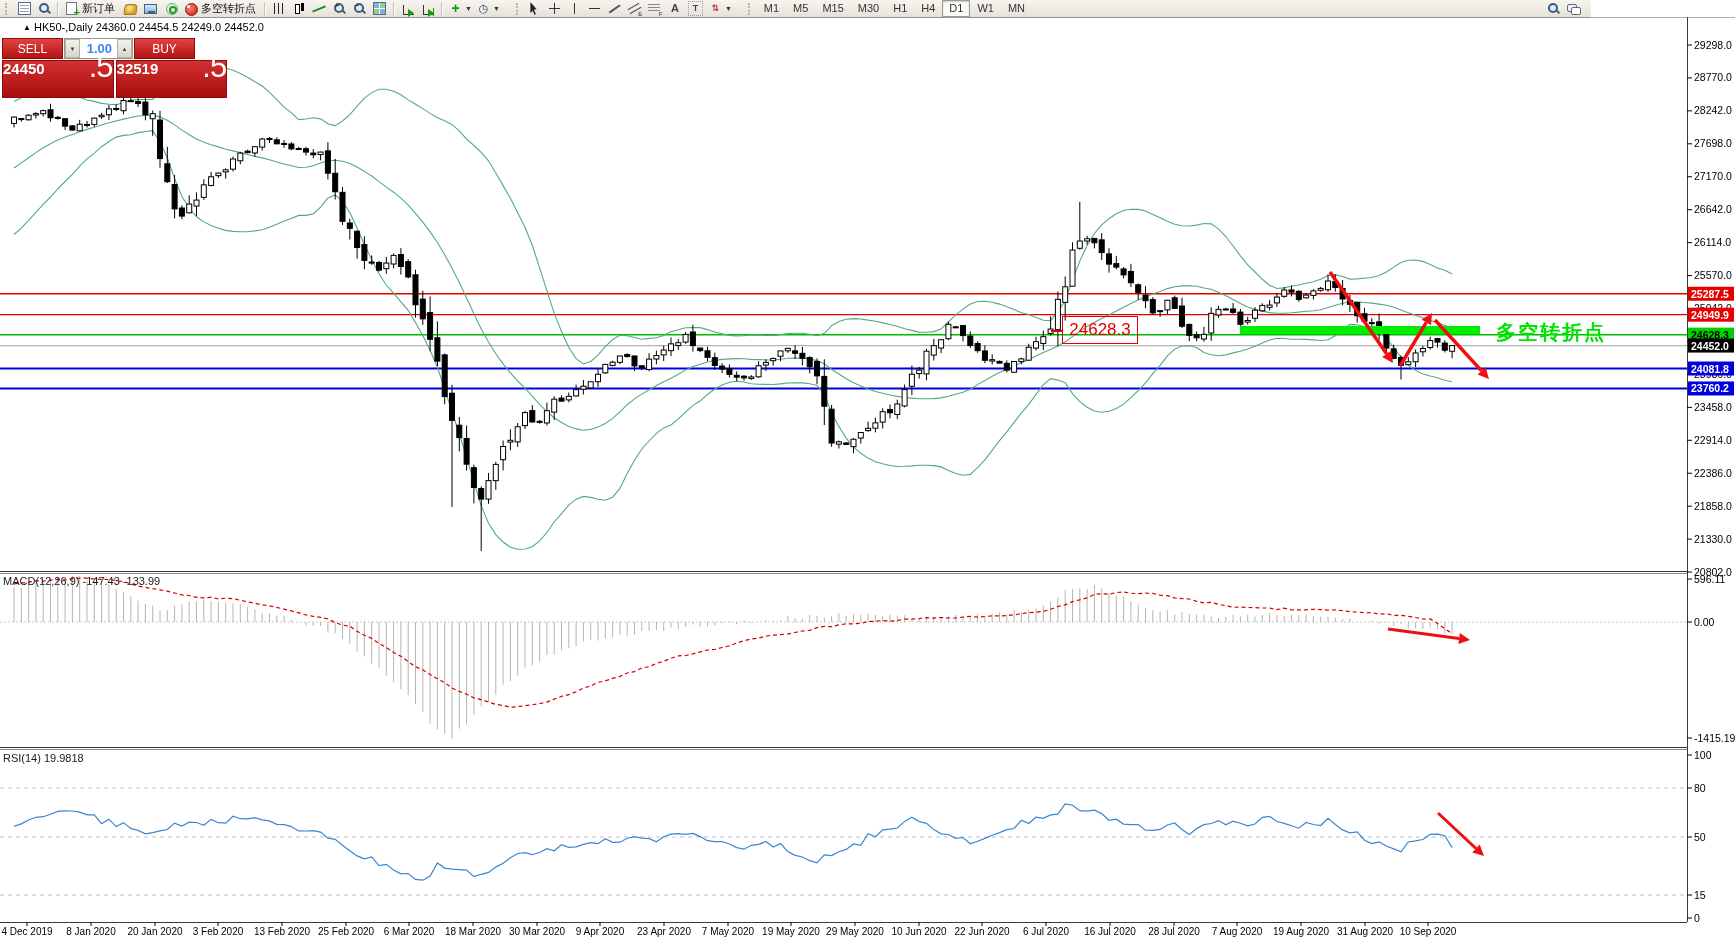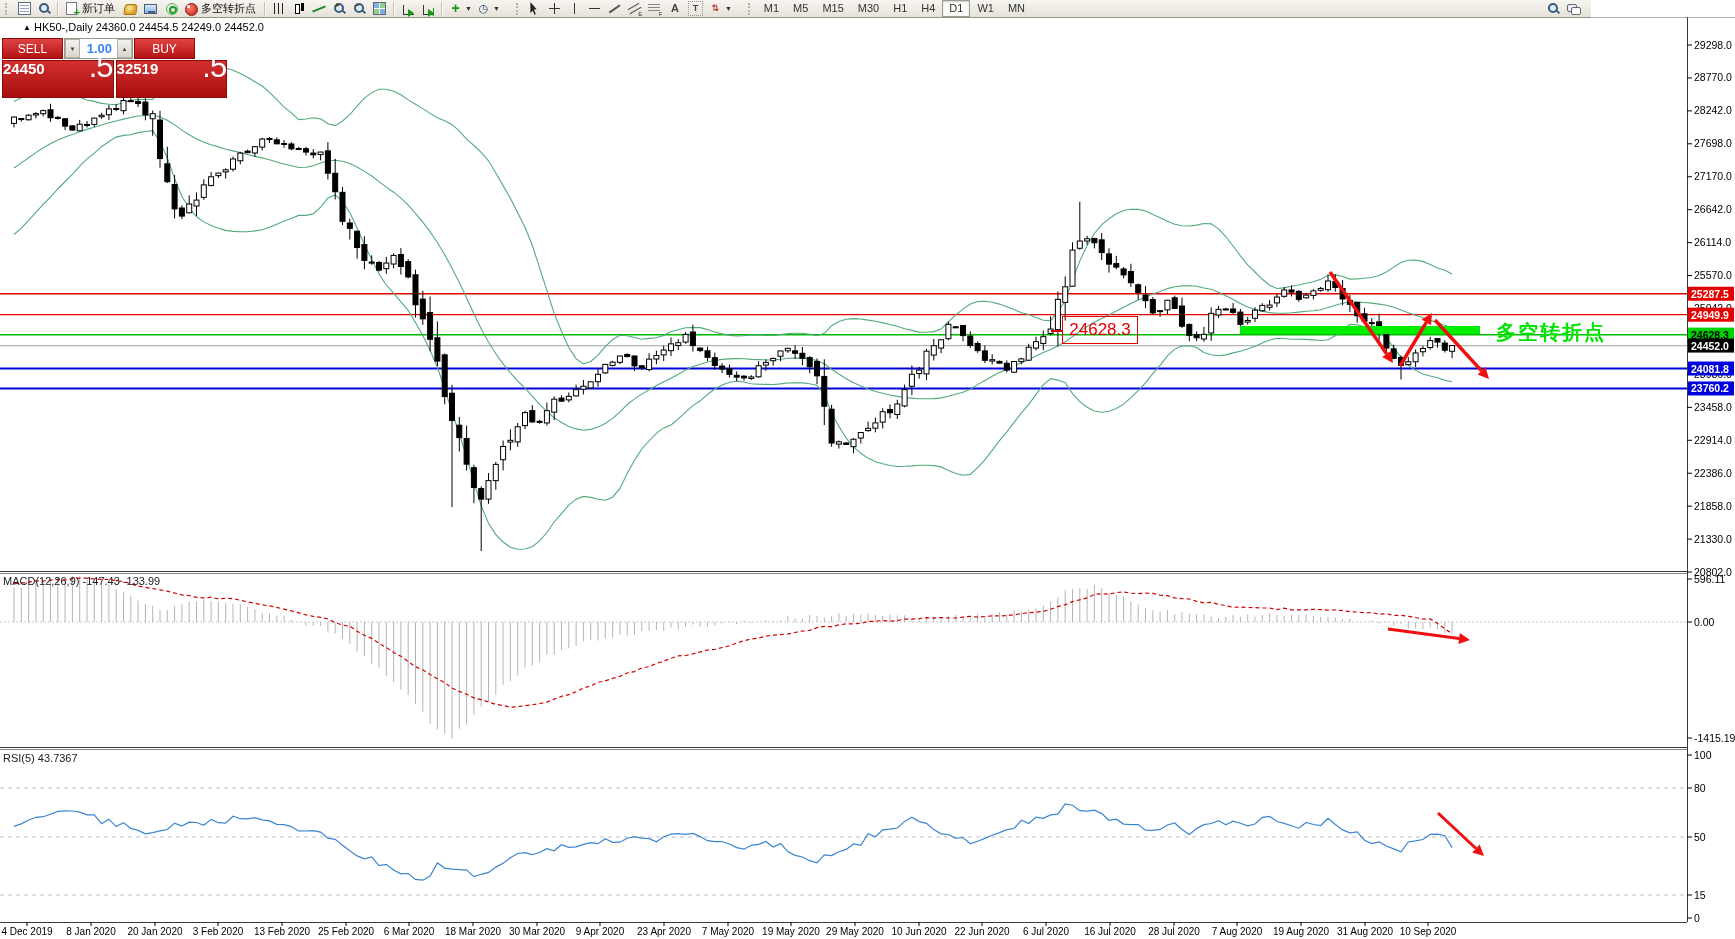--- a/index.html
+++ b/index.html
@@ -222,21 +222,21 @@
 <div id="chart-title">
   <span class="tri">▲</span>
   <span>HK50-,Daily</span>
   <span>24360.0 24454.5 24249.0 24452.0</span>
 </div>
 <div class="pane-label" style="top:575px">
   <span>MACD(12,26,9)</span>
   <span>-147.43 -133.99</span>
 </div>
 <div class="pane-label" style="top:752px">
-  <span>RSI(5) 43.7367</span>
+  <span>RSI(14) 19.9818</span>
 </div>
 
 <div id="trade-panel">
   <div class="tp-row1">
     <div class="tp-btn">
         <span>SELL</span>
       </div>
     <div class="tp-vol">
       <div class="tp-spin">▼</div>
       <div class="tp-vval">1.00</div>

